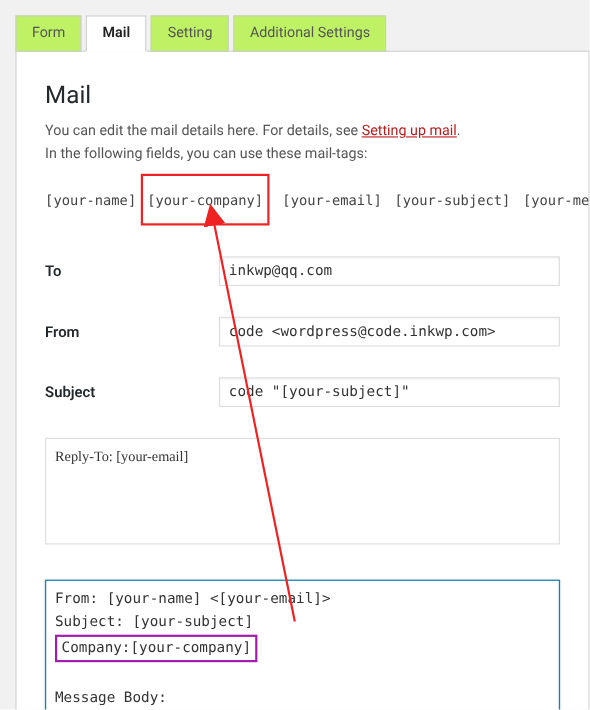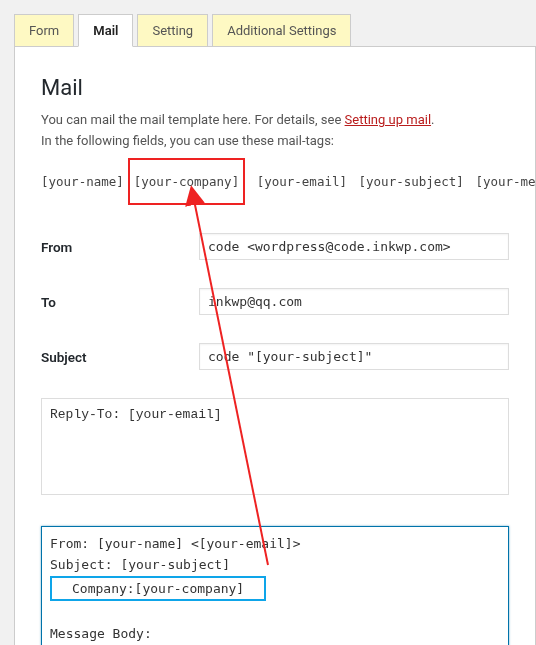--- a/index.html
+++ b/index.html
@@ -15,21 +15,21 @@
   }
   .wrap { padding: 14px 0 0 14px; position: relative; }
   .tabs {
     display: flex;
     align-items: flex-end;
     position: relative;
     z-index: 2;
   }
   .tab {
     border: 1px solid #ccc;
-    background: #fef9c3;
+    background: #bef264;
     color: #555;
     padding: 8px 14px;
     margin-right: 4px;
     margin-bottom: -1px;
     font-size: 13px;
     cursor: pointer;
   }
   .tab.active {
     background: #fff;
     border-bottom-color: #fff;
@@ -83,44 +83,44 @@
     font-size: 13px;
     border: 1px solid #ddd;
     border-radius: 0;
     background: #fff;
     color: #333;
     box-shadow: inset 0 1px 2px rgba(0,0,0,0.05);
   }
   textarea.field {
     width: 100%;
     padding: 6px 8px;
-    font-family: Liberation Mono, monospace;
+    font-family: Liberation Serif, serif;
     font-size: 13px;
     border: 1px solid #ddd;
     background: #fff;
     color: #333;
     resize: none;
     line-height: 1.6;
   }
   .msgbody-box {
     border: 1px solid #0073aa;
     box-shadow: 0 0 2px rgba(0,115,170,0.6);
     width: 100%;
     font-family: Consolas, Menlo, Monaco, monospace;
     font-size: 13px;
     padding: 6px 8px;
     line-height: 1.65;
     background: #fff;
     color: #333;
     white-space: pre;
   }
   .msgbody-box .hl-line {
-    border: 2px solid #0ea5e9;
+    border: 2px solid #a21caf;
     display: inline-block;
-    padding: 0 20px;
+    padding: 0 4px;
   }
   
   .arrow-svg {
     position: absolute;
     left: 0; top: 0;
     pointer-events: none;
   }
 </style>
 </head>
 <body>
@@ -130,36 +130,36 @@
     <div class="tab">Form</div>
     <div class="tab active">Mail</div>
     <div class="tab">Setting</div>
     <div class="tab">Additional Settings</div>
   </div>
 
   <div class="panel">
     <h2 class="section">Mail</h2>
 
     <div class="intro">
-      <span>You can mail the mail template here. For details, see </span><a>Setting up mail</a><span>.</span><br>
+      <span>You can edit the mail details here. For details, see </span><a>Setting up mail</a><span>.</span><br>
       <span>In the following fields, you can use these mail-tags:</span>
     </div>
 
     <div class="tags-row">
       <span>[your-name]</span><span class="hl-box">[your-company]</span> <span>[your-email]</span> <span>[your-subject]</span> <span>[your-message]</span>
     </div>
 
     <div class="form-row">
-      <div class="lbl">From</div>
-      <div class="ctl"><input class="field" value="code &lt;wordpress@code.inkwp.com&gt;" style=""></div>
+      <div class="lbl">To</div>
+      <div class="ctl"><input class="field" value="inkwp@qq.com" style=""></div>
     </div>
 
     <div class="form-row">
-      <div class="lbl">To</div>
-      <div class="ctl"><input class="field" value="inkwp@qq.com" style=""></div>
+      <div class="lbl">From</div>
+      <div class="ctl"><input class="field" value="code &lt;wordpress@code.inkwp.com&gt;" style=""></div>
     </div>
 
     <div class="form-row">
       <div class="lbl">Subject</div>
       <div class="ctl"><input class="field" value="code &quot;[your-subject]&quot;" style=""></div>
     </div>
 
     <div class="form-row">
       <div class="ctl"><textarea class="field" rows="4" style="">Reply-To: [your-email]</textarea></div>
     </div>

